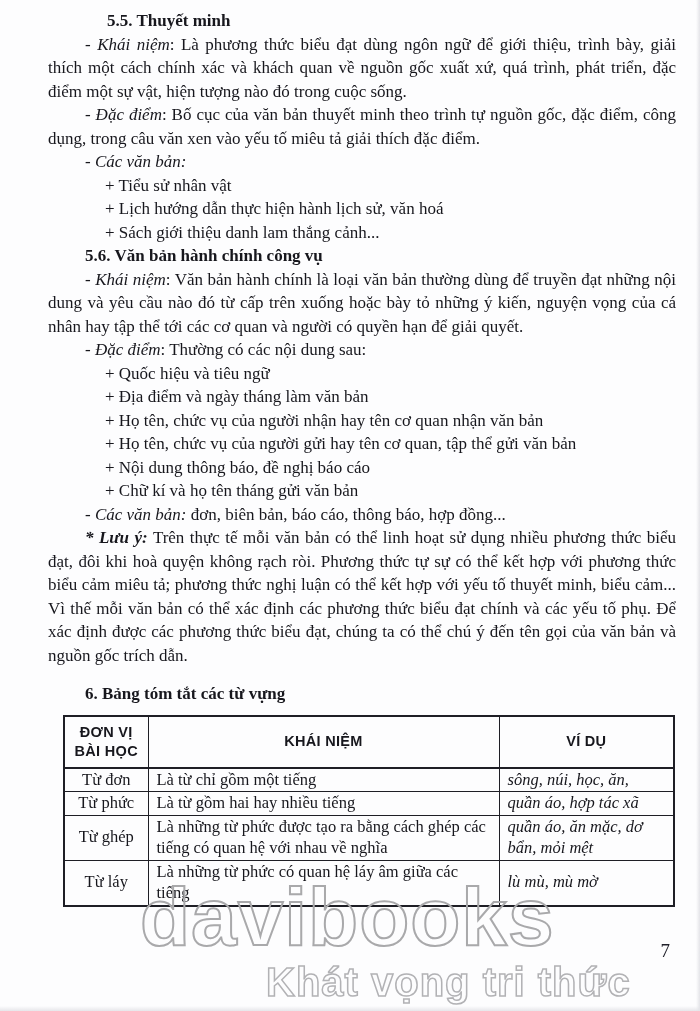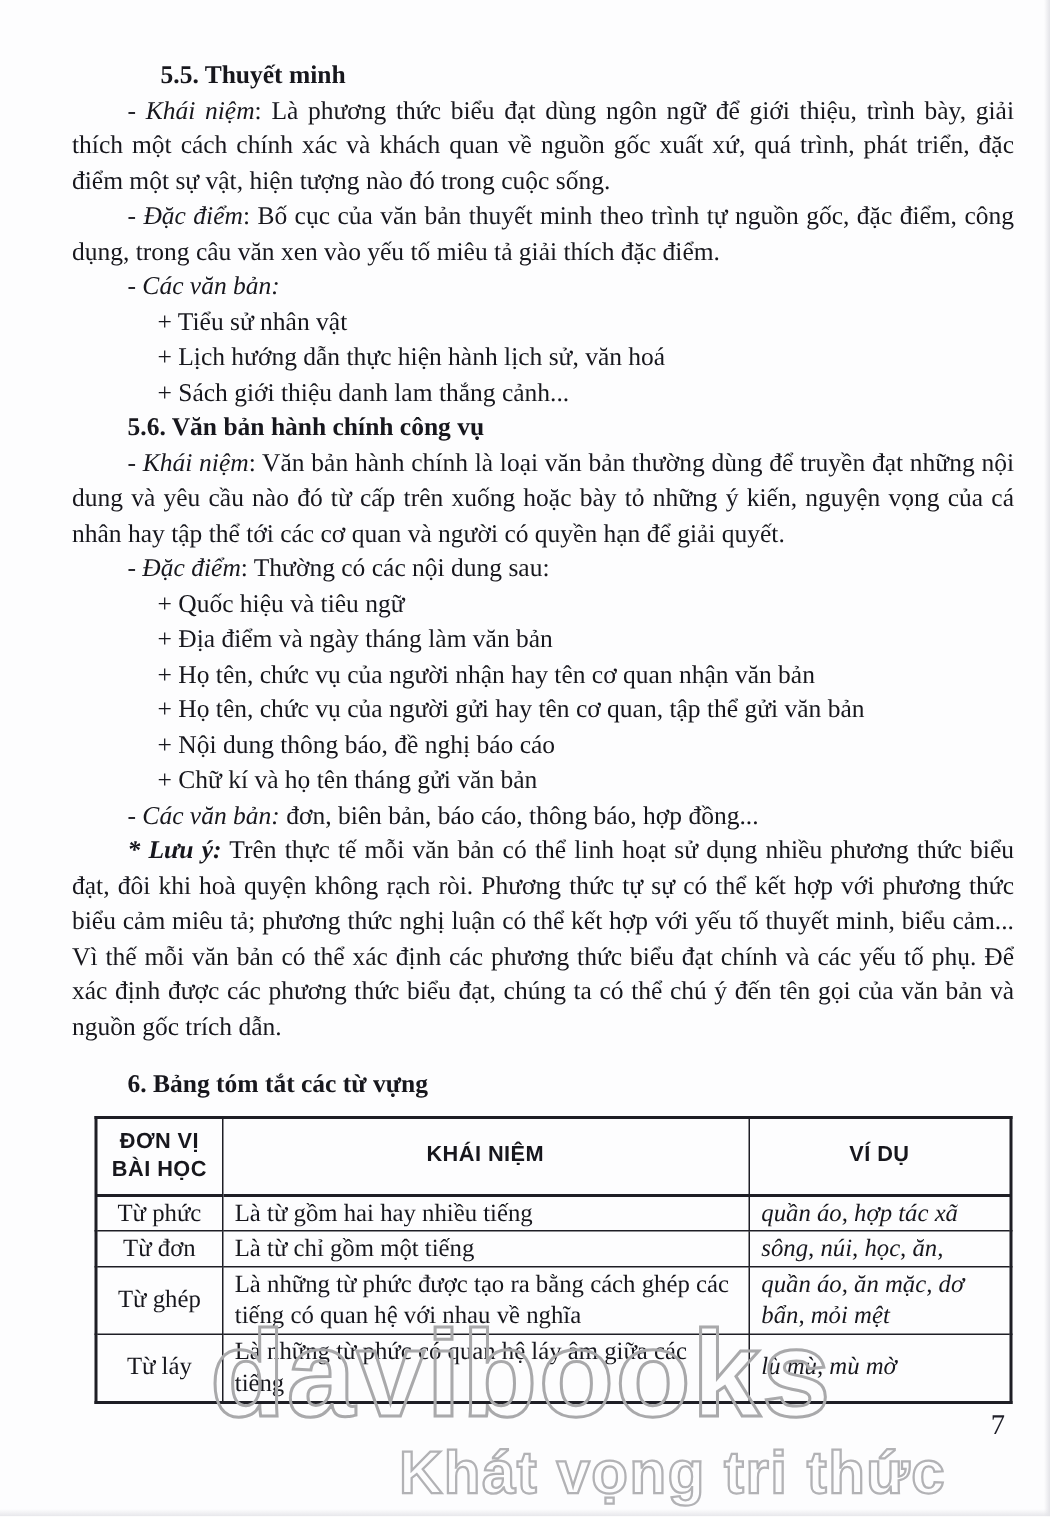--- a/index.html
+++ b/index.html
@@ -15,21 +15,21 @@
   
   .page::after {
     content:""; position:absolute; right:0; top:0; width:4px; height:100%;
     background:linear-gradient(to left,#e4e4e8,rgba(255,255,255,0)); pointer-events:none;
   }
   .page::before {
     content:""; position:absolute; left:0; bottom:0; width:100%; height:5px;
     background:linear-gradient(to top,#e6e6ea,rgba(255,255,255,0)); pointer-events:none;
   }
 
-  .content { position:absolute; left:48px; top:38px; width:628px; }
+  .content { position:absolute; left:48px; top:9px; width:628px; }
 
   .h { font-size:17px; font-weight:bold; margin:0; line-height:23.5px; }
   .h55 { padding-left:59px; }
   .h56 { padding-left:37px; }
   .h6  { padding-left:37px; margin-top:15px; }
 
   .para { margin:0; font-size:17px; line-height:23.5px; }
   .j    { text-align:justify; }
   .ind  { text-indent:37px; }
   .plus { padding-left:57px; }
@@ -135,28 +135,28 @@
       </colgroup>
       <thead>
         <tr>
           <th>ĐƠN VỊ BÀI HỌC</th>
           <th>KHÁI NIỆM</th>
           <th>VÍ DỤ</th>
         </tr>
       </thead>
       <tbody>
         <tr class="single">
+          <td class="unit">Từ đơn</td>
+          <td>Là từ chỉ gồm một tiếng</td>
+          <td class="ex">sông, núi, học, ăn,</td>
+        </tr>
+        <tr class="single">
           <td class="unit">Từ phức</td>
           <td>Là từ gồm hai hay nhiều tiếng</td>
           <td class="ex">quần áo, hợp tác xã</td>
-        </tr>
-        <tr class="single">
-          <td class="unit">Từ đơn</td>
-          <td>Là từ chỉ gồm một tiếng</td>
-          <td class="ex">sông, núi, học, ăn,</td>
         </tr>
         <tr class="double">
           <td class="unit">Từ ghép</td>
           <td>Là những từ phức được tạo ra bằng cách ghép các tiếng có quan hệ với nhau về nghĩa</td>
           <td class="ex">quần áo, ăn mặc, dơ bẩn, mỏi mệt</td>
         </tr>
         <tr class="double">
           <td class="unit">Từ láy</td>
           <td>Là những từ phức có quan hệ láy âm giữa các tiếng</td>
           <td class="ex">lù mù, mù mờ</td>

